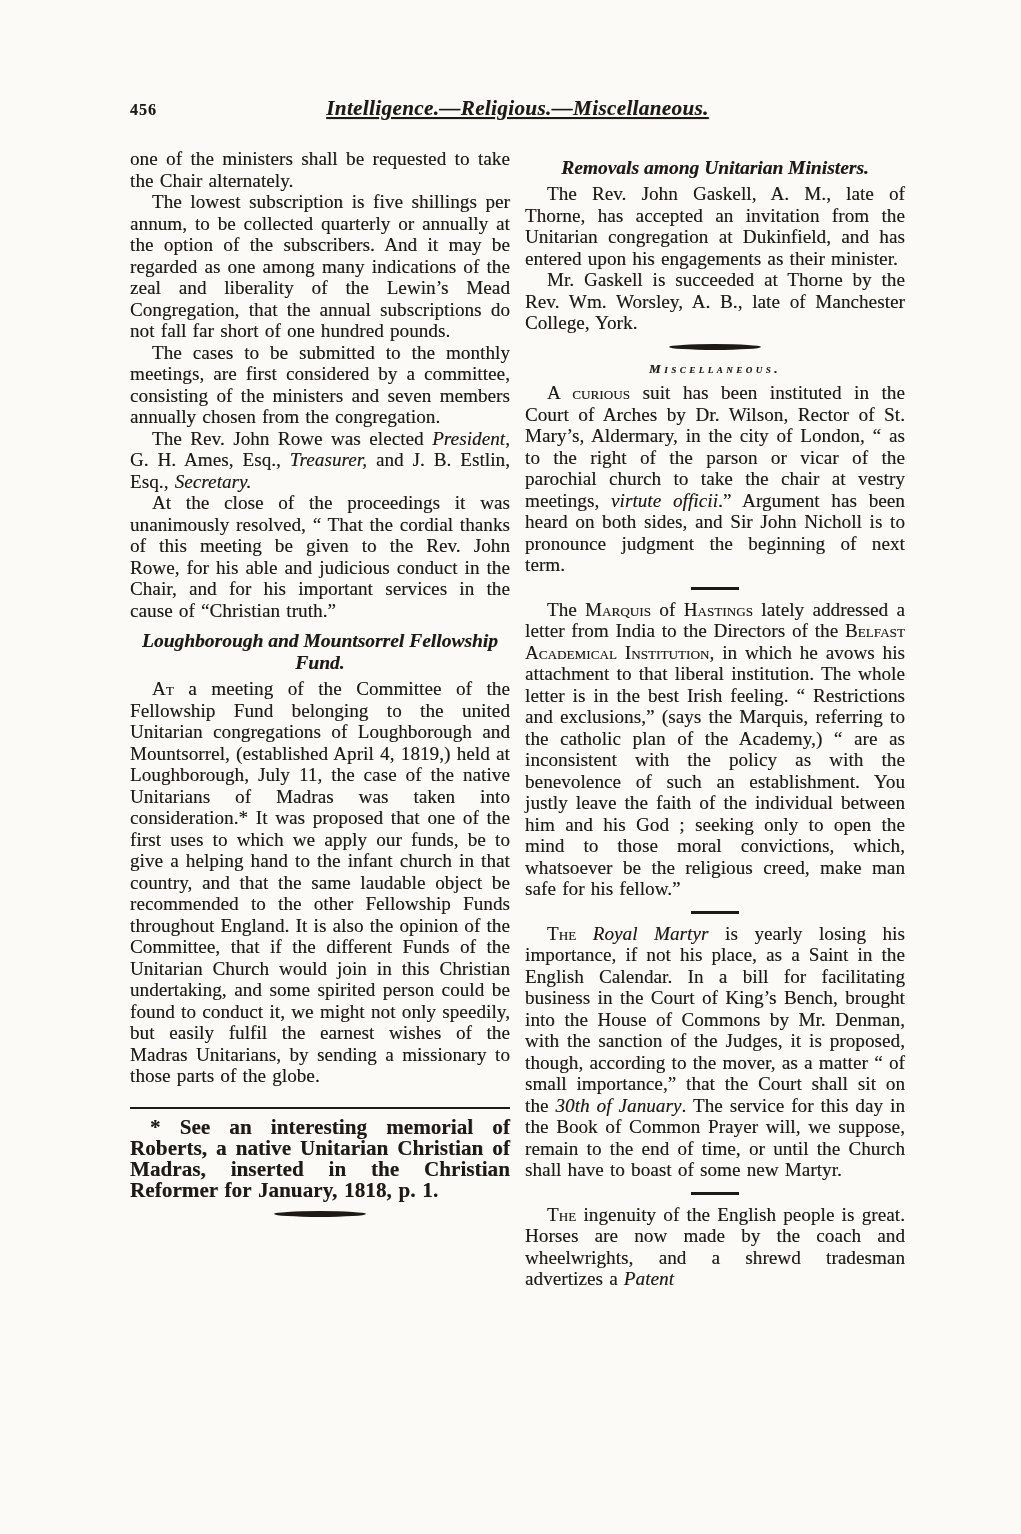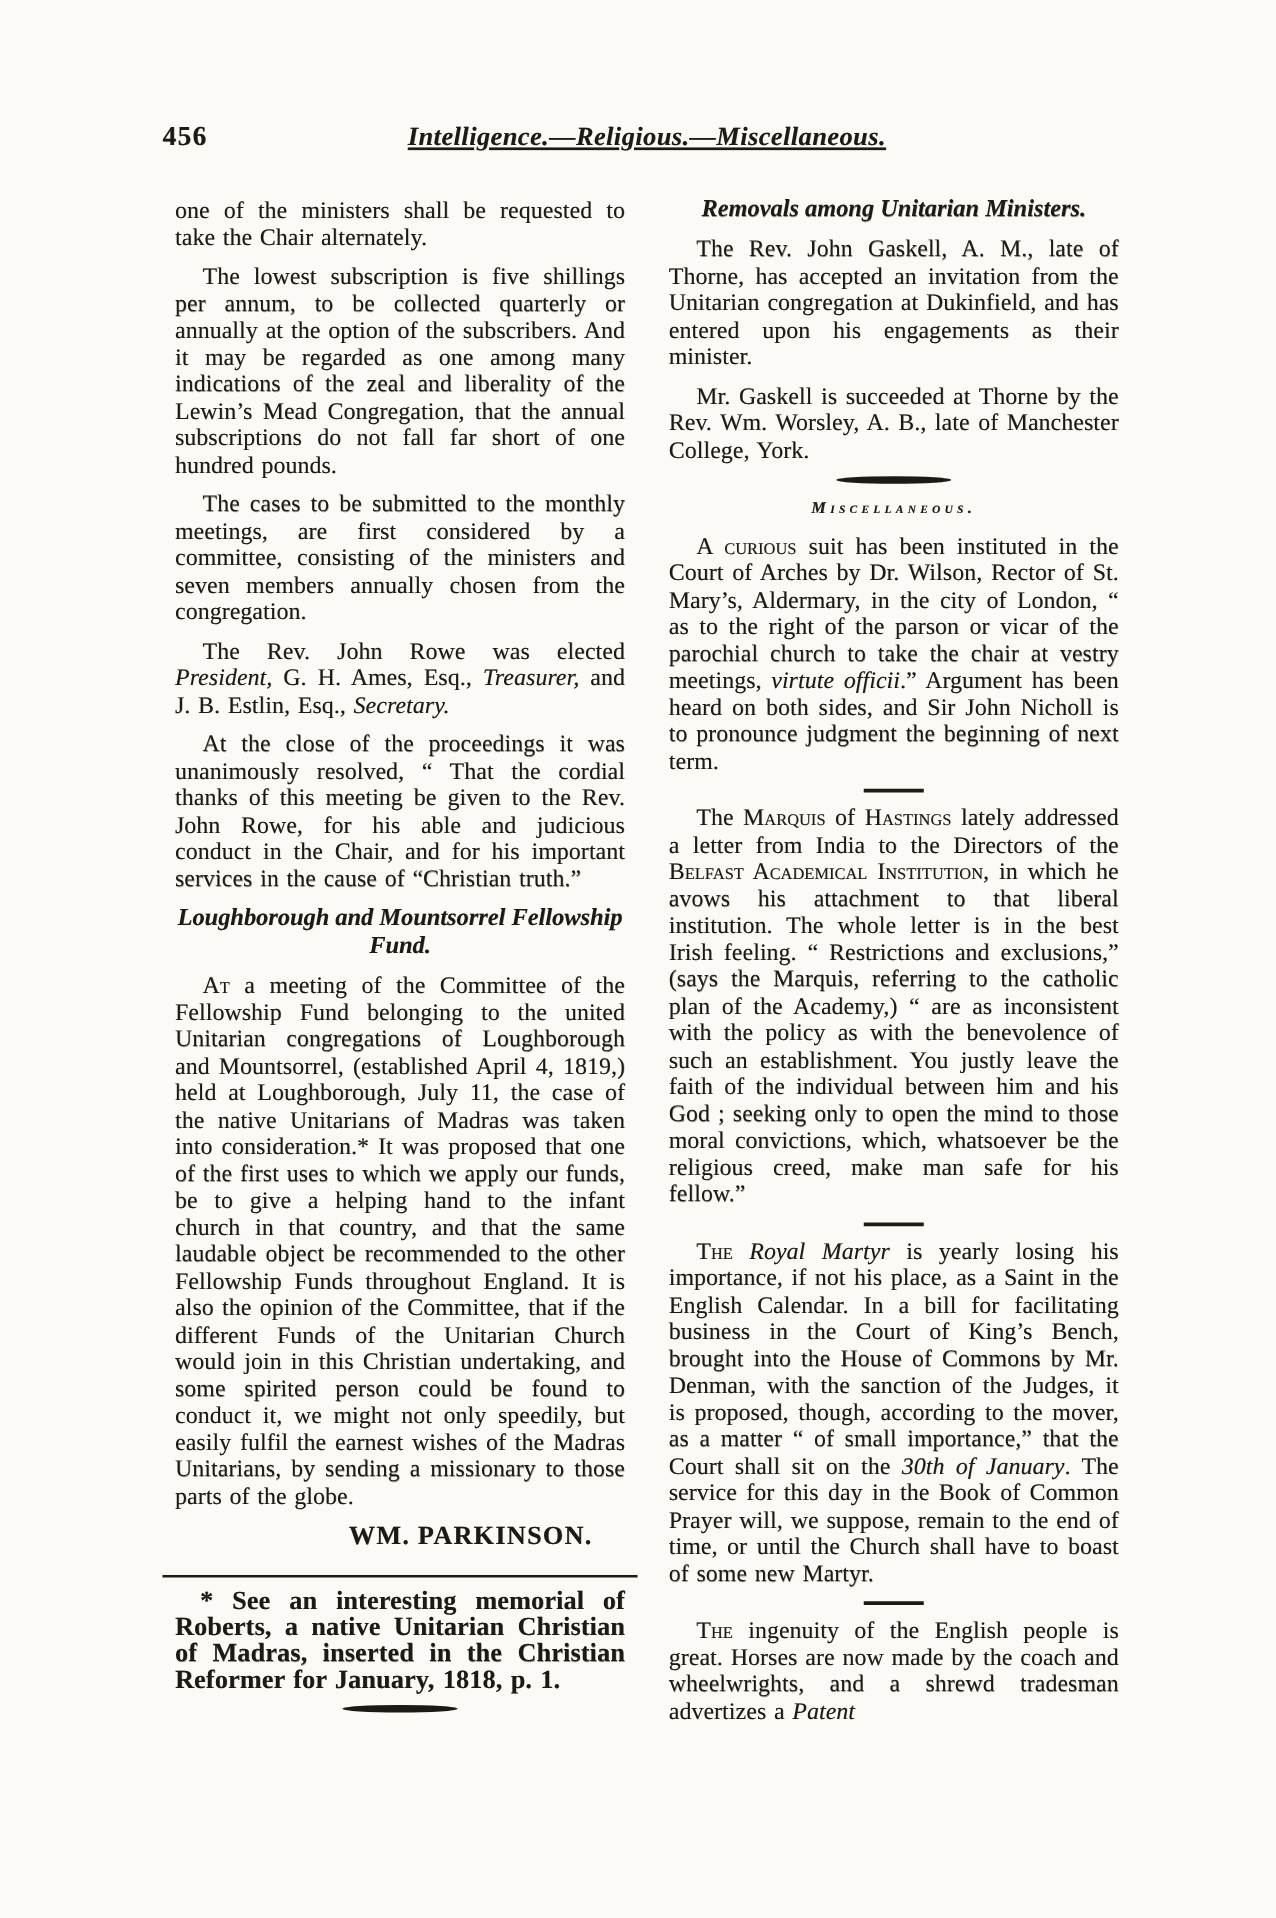--- a/index.html
+++ b/index.html
@@ -21,21 +21,21 @@
     color:var(--ink);
     text-shadow:0.35px 0.25px 0.25px rgba(30,25,18,0.45);
   }
   .page-header{
     display:flex;
     align-items:baseline;
     height:28px;
   }
   .page-number{
     width:70px;
-    font-size:22px;
+    font-size:16px;
     font-weight:bold;
     letter-spacing:1px;
   }
   .page-title{
     flex:1;
     text-align:center;
     font-size:21px;
     font-style:italic;
     font-weight:bold;
     letter-spacing:0.4px;
@@ -46,21 +46,21 @@
     display:flex;
     gap:15px;
     margin-top:24px;
     align-items:flex-start;
   }
   .col{
     width:380px;
     font-size:19px;
     line-height:21.5px;
   }
-  .blk{margin:10px;}
+  .blk{margin:0;}
   .paragraph, .continuation, .footnote{
     text-align:justify;
     word-spacing:1.3px;
     letter-spacing:0.1px;
   }
   .paragraph{text-indent:22px;}
   .continuation{text-indent:0;}
   .heading-italic{
     text-align:center;
     font-style:italic;
@@ -131,21 +131,20 @@
   </div>
   <div class="columns">
     <div class="col">
         <div class="blk continuation"><span>one of the ministers shall be requested to take the Chair alternately.</span></div>
         <div class="blk paragraph"><span>The lowest subscription is five shillings per annum, to be collected quarterly or annually at the option of the subscribers. And it may be regarded as one among many indications of the zeal and liberality of the Lewin’s Mead Congregation, that the annual subscriptions do not fall far short of one hundred pounds.</span></div>
         <div class="blk paragraph"><span>The cases to be submitted to the monthly meetings, are first considered by a committee, consisting of the ministers and seven members annually chosen from the congregation.</span></div>
         <div class="blk paragraph"><span>The Rev. John Rowe was elected </span><span class="italic">President,</span><span> G. H. Ames, Esq., </span><span class="italic">Treasurer,</span><span> and J. B. Estlin, Esq., </span><span class="italic">Secretary.</span></div>
         <div class="blk paragraph"><span>At the close of the proceedings it was unanimously resolved, “ That the cordial thanks of this meeting be given to the Rev. John Rowe, for his able and judicious conduct in the Chair, and for his important services in the cause of “Christian truth.”</span></div>
         <div class="blk heading-italic"><span>Loughborough and Mountsorrel Fellowship Fund.</span></div>
         <div class="blk paragraph"><span class="smallcaps">At</span><span> a meeting of the Committee of the Fellowship Fund belonging to the united Unitarian congregations of Loughborough and Mountsorrel, (established April 4, 1819,) held at Loughborough, July 11, the case of the native Unitarians of Madras was taken into consideration.* It was proposed that one of the first uses to which we apply our funds, be to give a helping hand to the infant church in that country, and that the same laudable object be recommended to the other Fellowship Funds throughout England. It is also the opinion of the Committee, that if the different Funds of the Unitarian Church would join in this Christian undertaking, and some spirited person could be found to conduct it, we might not only speedily, but easily fulfil the earnest wishes of the Madras Unitarians, by sending a missionary to those parts of the globe.</span></div>
-        <div class="blk signature"><span>WM. PARKINSON.</span></div>
         <div class="rule-long"></div>
         <div class="blk footnote"><span>* See an interesting memorial of Roberts, a native Unitarian Christian of Madras, inserted in the Christian Reformer for January, 1818, p. 1.</span></div>
         <div class="rule-swelled"></div>
       </div>
     <div class="col">
         <div class="blk heading-italic"><span>Removals among Unitarian Ministers.</span></div>
         <div class="blk paragraph"><span>The Rev. John Gaskell, A. M., late of Thorne, has accepted an invitation from the Unitarian congregation at Dukinfield, and has entered upon his engagements as their minister.</span></div>
         <div class="blk paragraph"><span>Mr. Gaskell is succeeded at Thorne by the Rev. Wm. Worsley, A. B., late of Manchester College, York.</span></div>
         <div class="rule-swelled"></div>
         <div class="blk heading-smallcaps"><span>Miscellaneous.</span></div>

